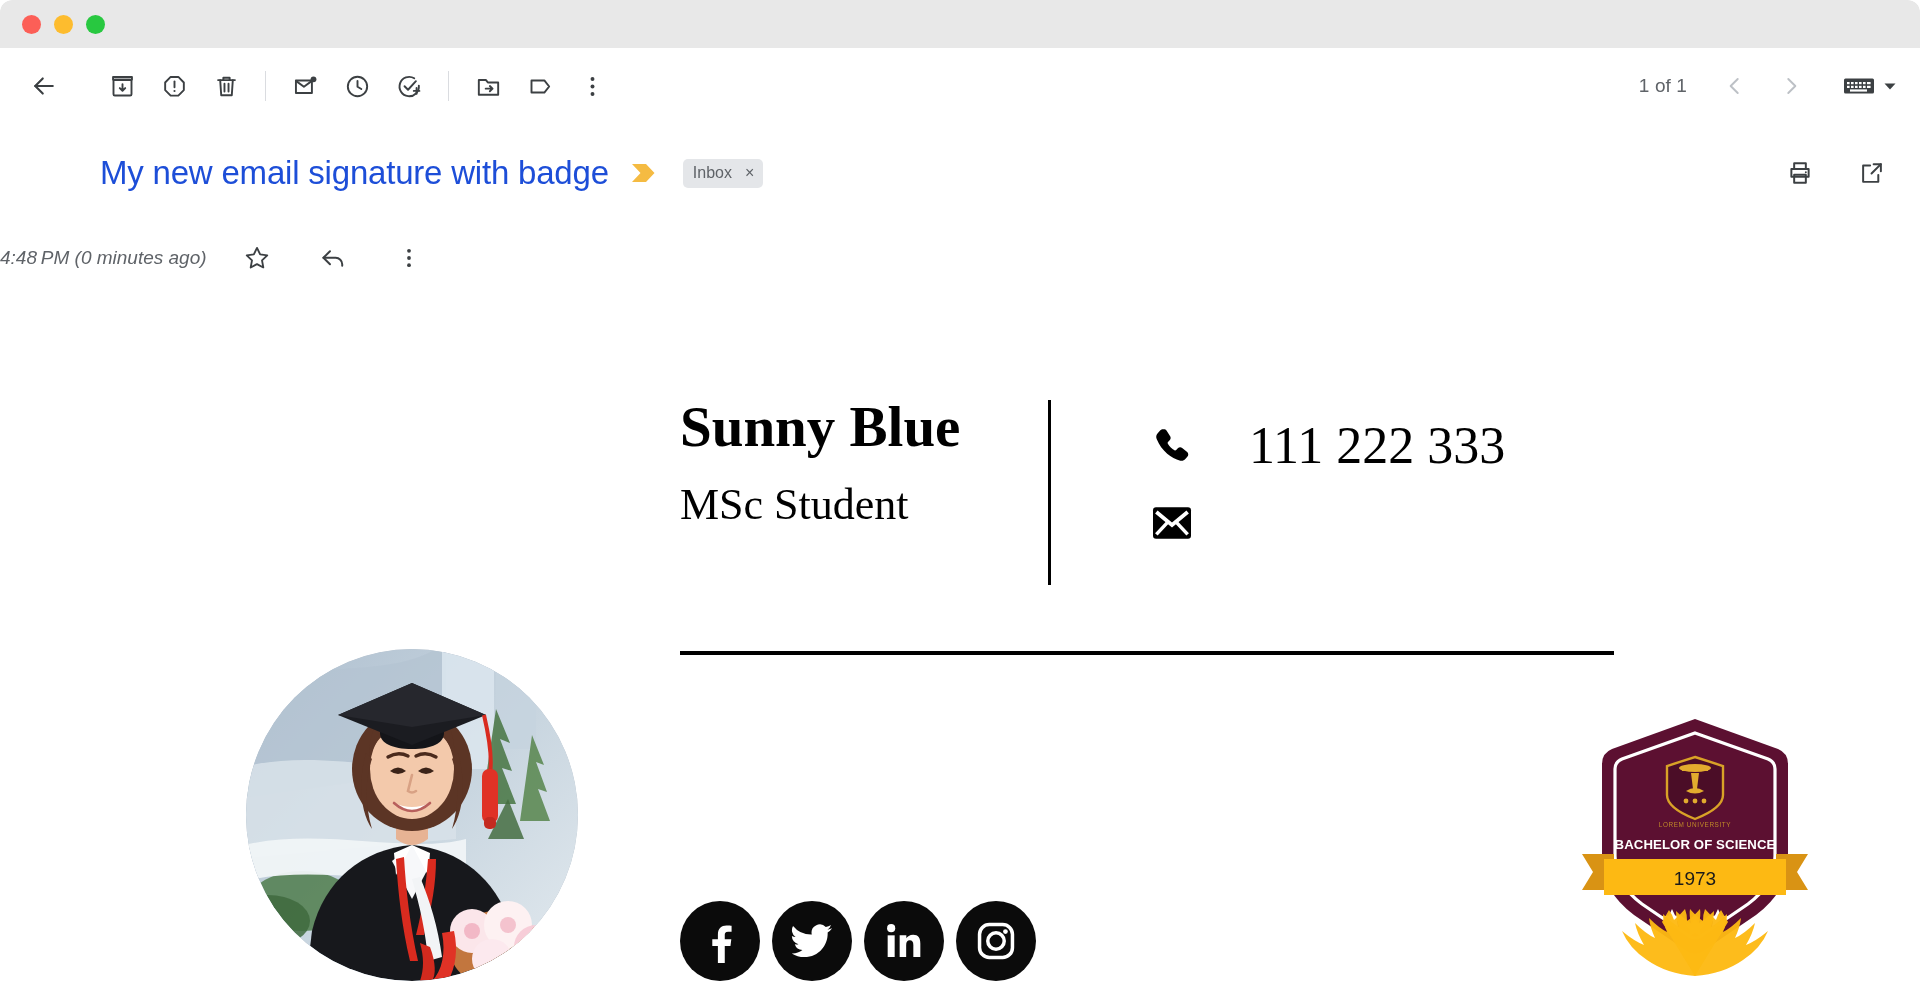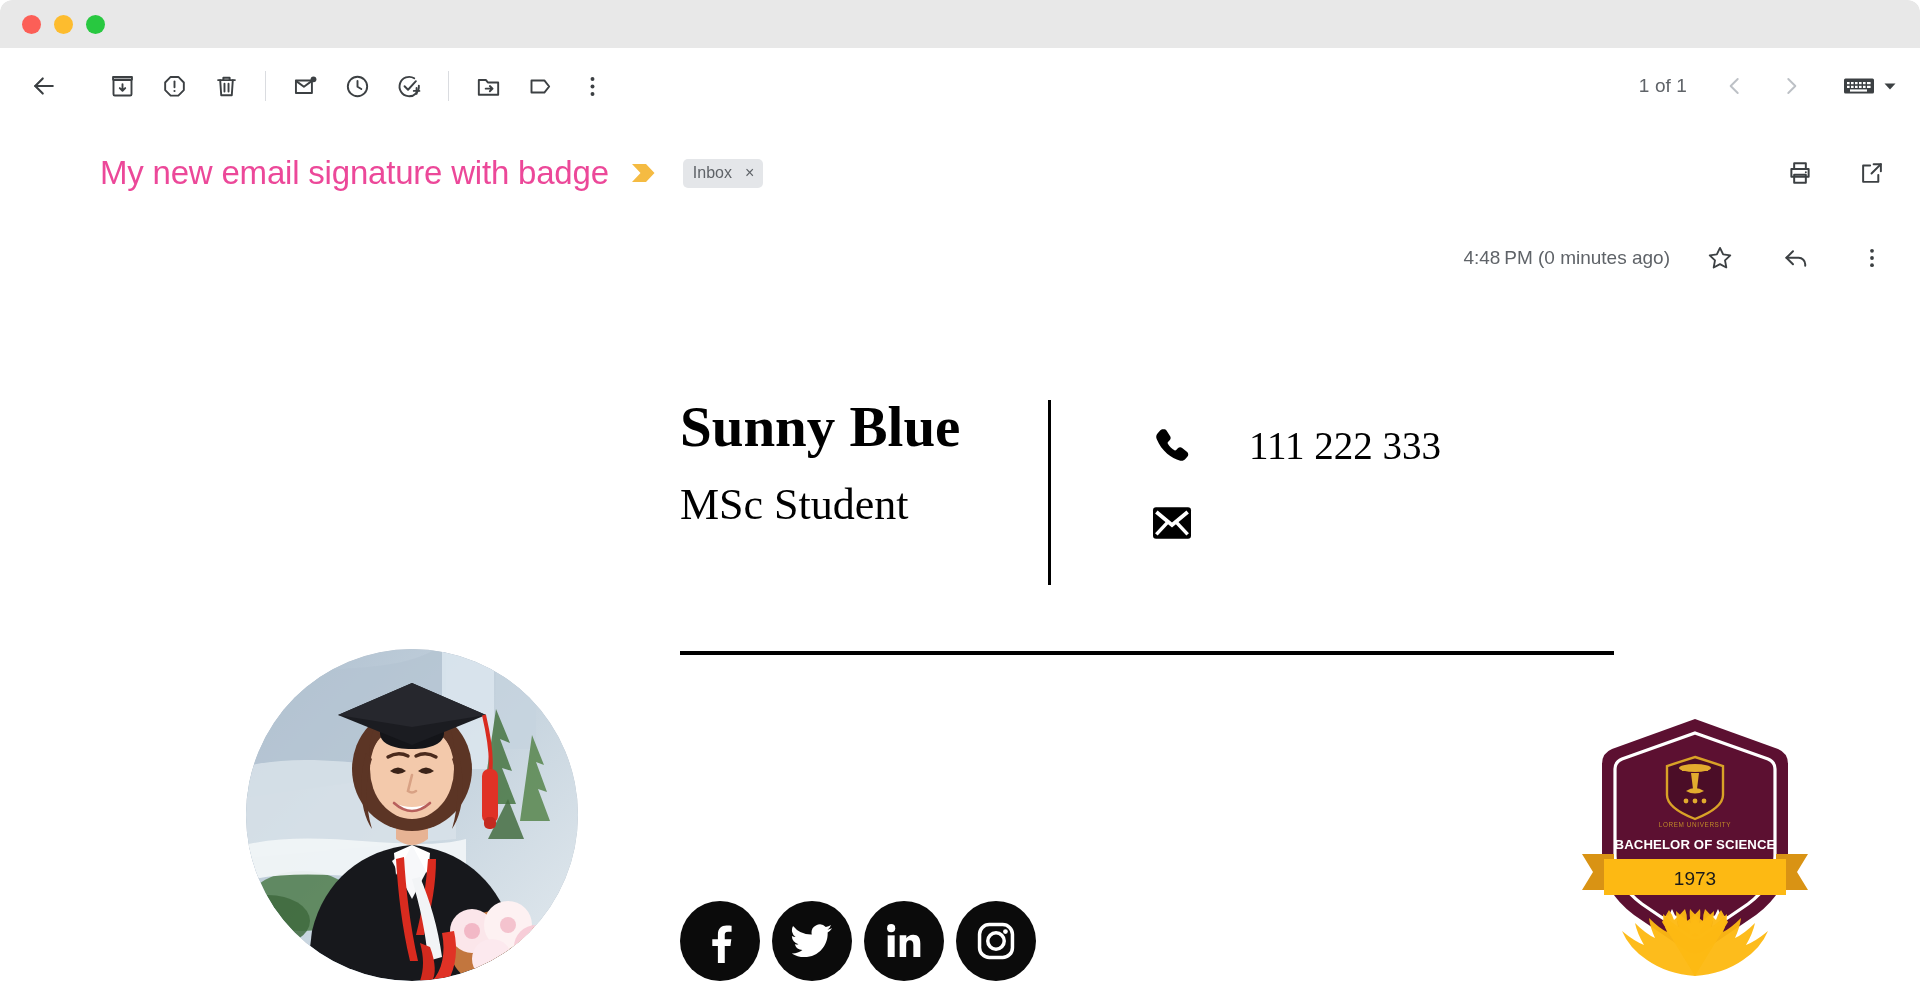--- a/index.html
+++ b/index.html
@@ -64,45 +64,46 @@
   .kbd-wrap { display: flex; align-items: center; gap: 7px; margin-left: 22px; cursor: pointer; }
 
   
   .subject-row {
     display: flex; align-items: center;
     padding: 0 22px 0 100px;
     height: 70px;
     margin-top: 14px;
   }
   .subject {
-    font-size: 33px; color: #ec4899; font-weight: 400;
+    font-size: 33px; color: #1d4ed8; font-weight: 400;
     letter-spacing: -.2px; white-space: nowrap;
   }
   .important-marker { margin-left: 22px; display: block; }
   .label-chip {
     margin-left: 26px;
     background: #e4e6e9;
     color: #5f6368;
     font-size: 16px;
     border-radius: 5px;
     padding: 5px 9px 6px 10px;
     display: flex; align-items: center; gap: 13px;
     white-space: nowrap;
     cursor: pointer;
   }
   .chip-x { font-size: 16px; color: #5f6368; line-height: 1; }
   .subject-actions { margin-left: auto; display: flex; align-items: center; gap: 20px; }
 
   
   .meta-row {
-    display: flex; align-items: center; justify-content: flex-end;
+    display: flex; align-items: center; justify-content: flex-start;
     padding: 0 22px 0 0;
     height: 48px;
     margin-top: 26px;
     gap: 24px;
+    font-style: italic;
   }
   .timestamp { font-size: 19px; color: #5f6368; white-space: nowrap; }
 
   
   .body-area { padding: 70px 0 0 0; position: relative; }
   .sig { display: flex; align-items: flex-end; padding-left: 246px; }
 
   .photo {
     width: 332px; height: 332px; border-radius: 50%;
     overflow: hidden; flex: 0 0 332px;
@@ -123,21 +124,21 @@
     font-family: "Liberation Serif", serif;
     font-size: 44px; color: #000; margin-top: 20px; white-space: nowrap;
   }
   .vdivider { width: 3px; background: #000; height: 185px; flex: 0 0 3px; margin-top: 4px;}
 
   .contacts { margin-left: 98px; padding-top: 10px; }
   .crow { display: flex; align-items: center; height: 78px; }
   .cicon { width: 46px; flex: 0 0 46px; display: flex; align-items: center; justify-content: center; color: #000; }
   .ctext {
     font-family: "Liberation Serif", serif;
-    font-size: 39px; color: #000; margin-left: 54px; white-space: nowrap;
+    font-size: 52px; color: #000; margin-left: 54px; white-space: nowrap;
   }
 
   .hrule { height: 4px; background: #000; margin: 66px 0 0 40px; width: 934px; }
 
   .sig-bottom { display: flex; align-items: flex-end; margin-top: 58px; padding-left: 40px; }
   .socials { display: flex; gap: 12px; }
   .soc {
     width: 80px; height: 80px; border-radius: 50%;
     background: #0b0b0b;
     display: flex; align-items: center; justify-content: center;

